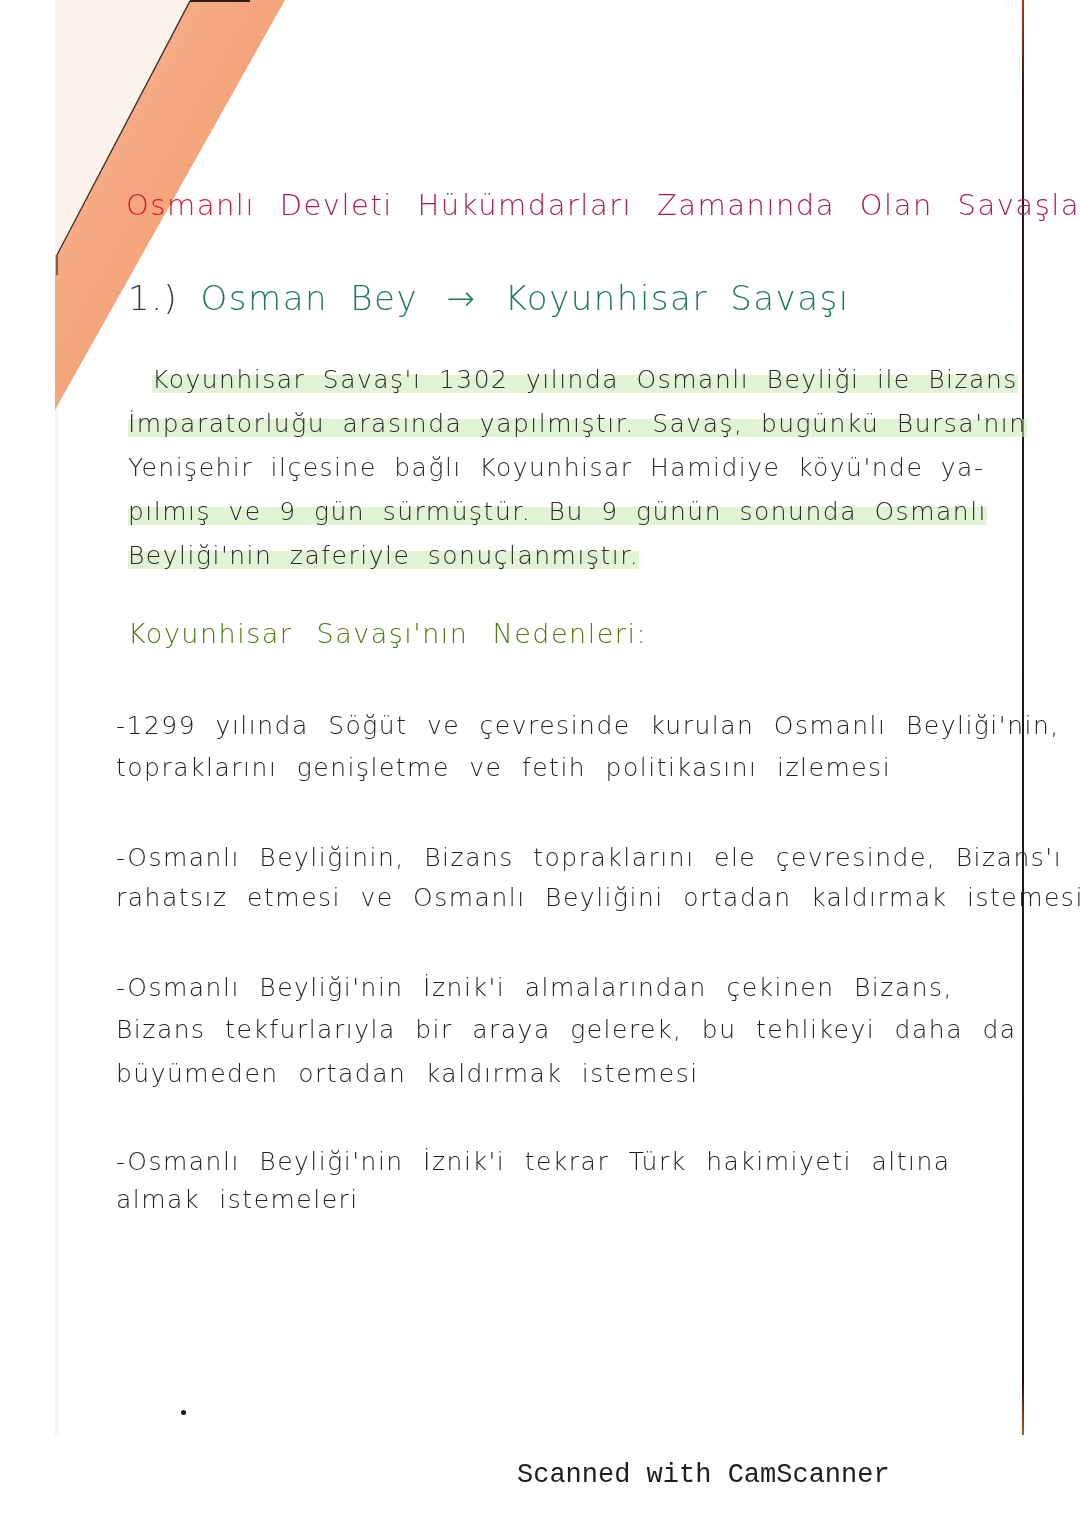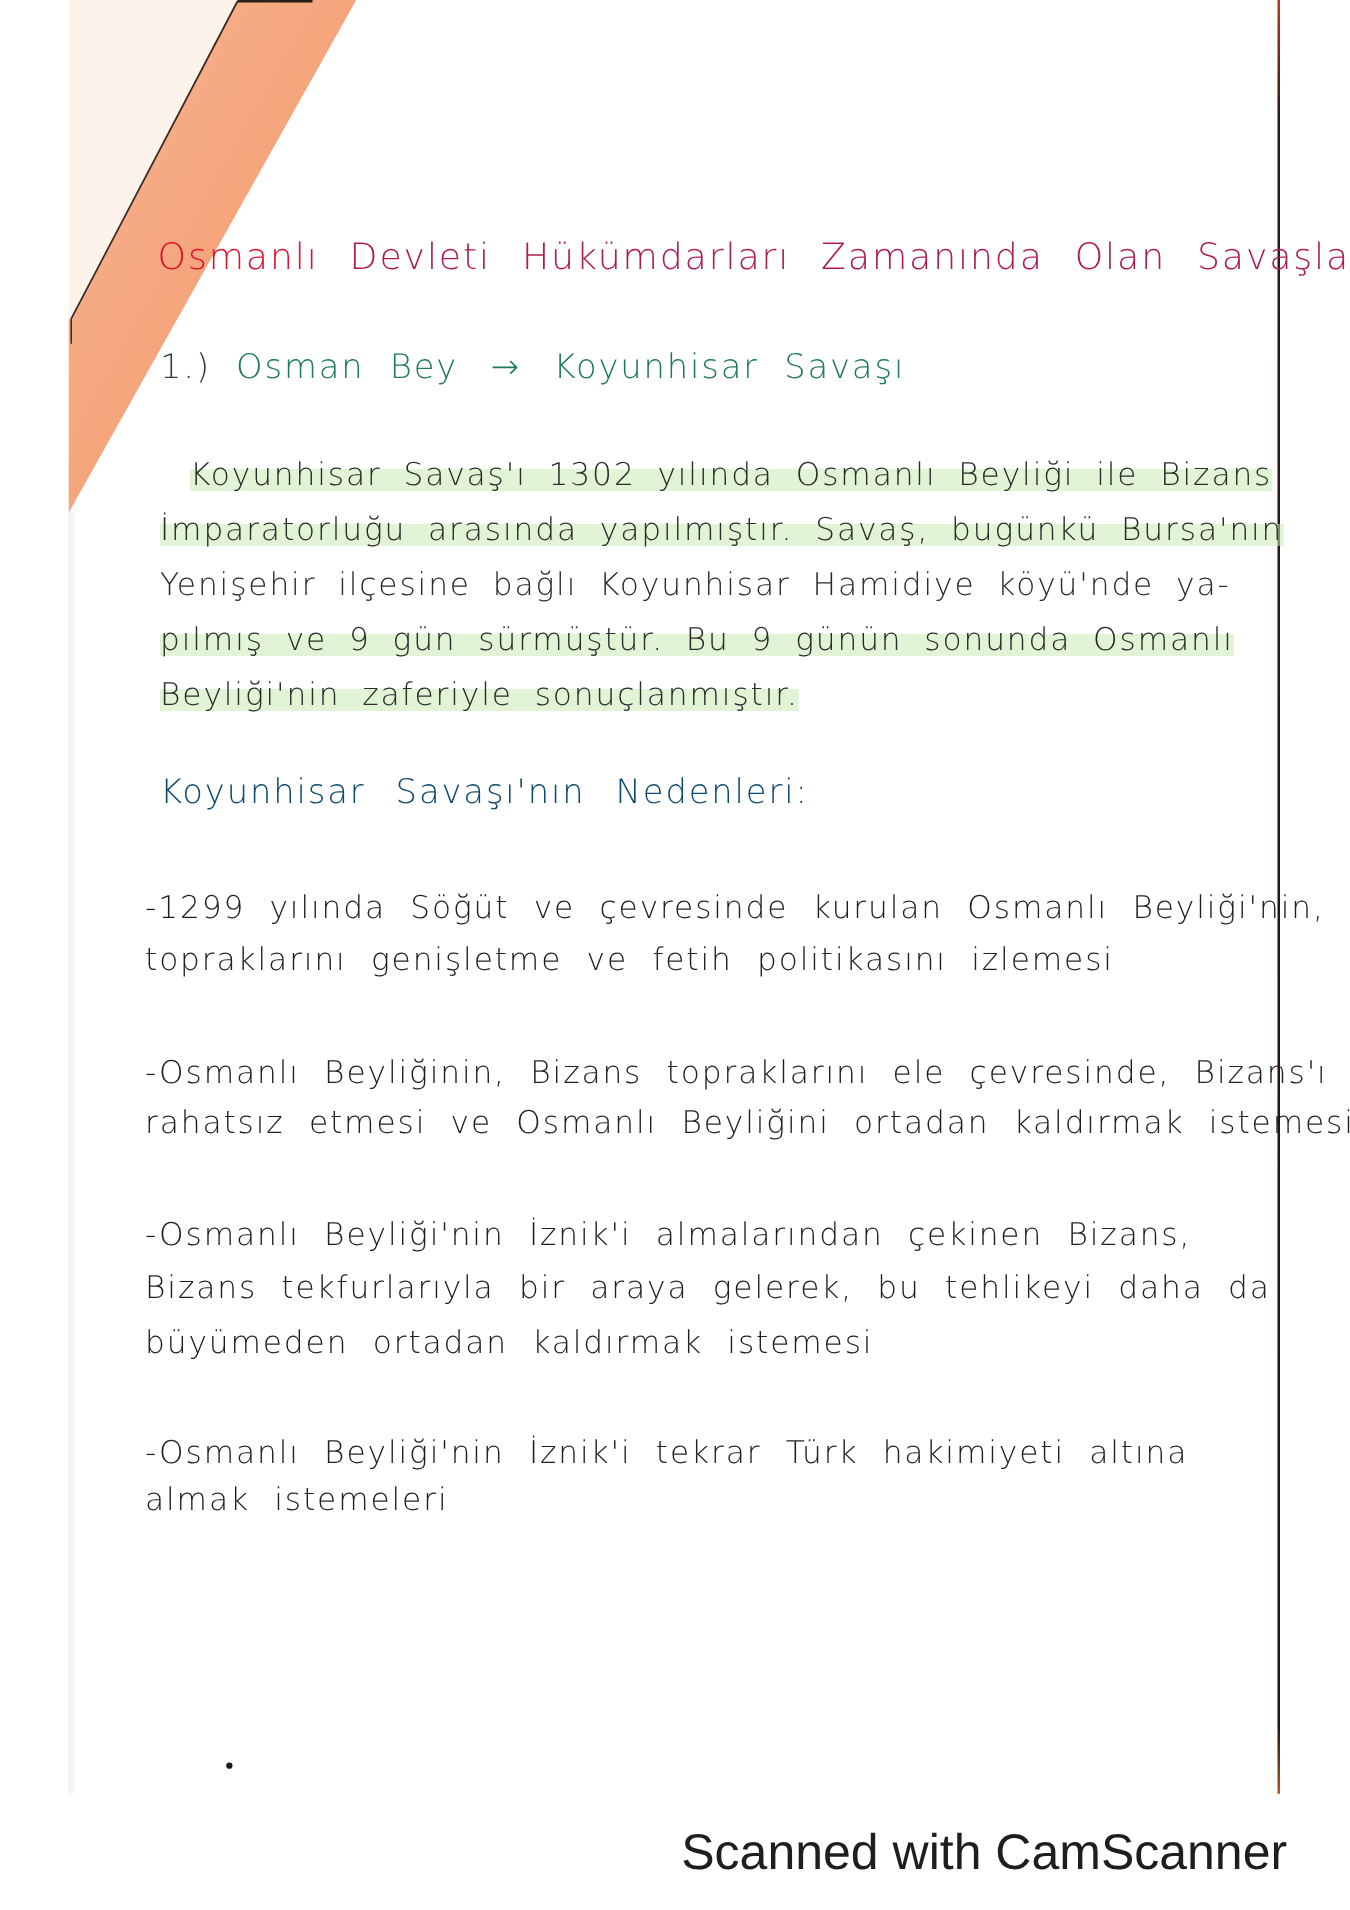--- a/index.html
+++ b/index.html
@@ -61,40 +61,40 @@
       font-size: 29px;
       color: #b01b4e;
       word-spacing: 14px;
     }
     .title .first {
       color: #e0132f;
     }
     .subtitle {
       top: 278px;
       left: 128px;
-      font-size: 27px;
+      font-size: 34px;
       color: #1f7a5a;
       word-spacing: 10px;
     }
     .subtitle .num { color: #2c3f48; }
     .subtitle .arrow { color: #1f7a5a; margin: 0 6px; }
     .para-line {
       left: 128px;
       font-size: 25px;
       line-height: 44px;
       word-spacing: 8px;
     }
     .hl {
       background: linear-gradient(to bottom, transparent 35%, rgba(200,235,180,0.55) 35%, rgba(200,235,180,0.55) 95%, transparent 95%);
     }
     .section-heading {
       top: 618px;
       left: 128px;
       font-size: 27px;
-      color: #0c4a6e;
+      color: #4d7c0f;
       word-spacing: 14px;
     }
     .bullet-line {
       left: 116px;
       font-size: 25px;
       line-height: 40px;
       word-spacing: 10px;
       color: #1f1f1f;
     }
     .dot {
@@ -103,25 +103,24 @@
       top: 1410px;
       width: 5px;
       height: 5px;
       border-radius: 50%;
       background: #1a1a1a;
     }
     .watermark {
       position: absolute;
       left: 517px;
       top: 1460px;
-      font-family: Liberation Sans, sans-serif;
-      font-size: 40px;
+      font-family: Liberation Mono, monospace;
+      font-size: 27px;
       color: #1e1e1e;
       letter-spacing: 0px;
-      margin-left: 28px;
     }
   </style>
 </head>
 <body>
 
 <div class="page"></div>
 <div class="left-shade"></div>
 
 <svg class="tab-svg" viewBox="0 0 1080 1528" xmlns="http://www.w3.org/2000/svg">
   <defs>

